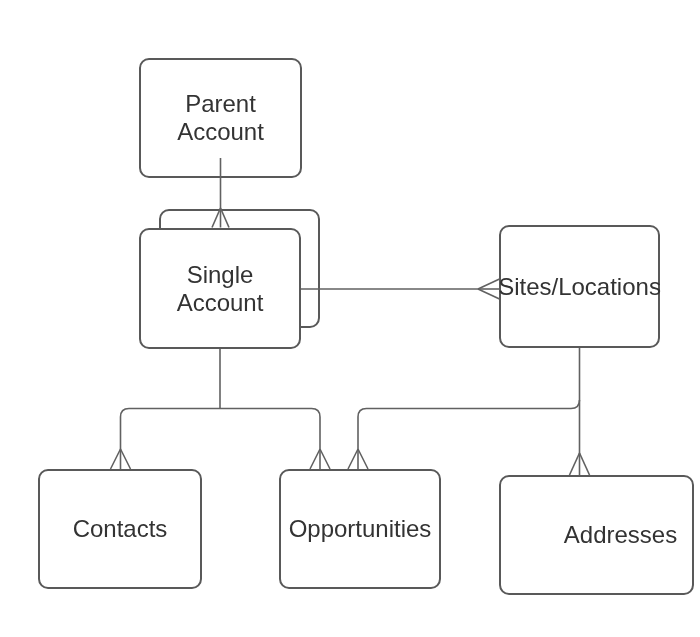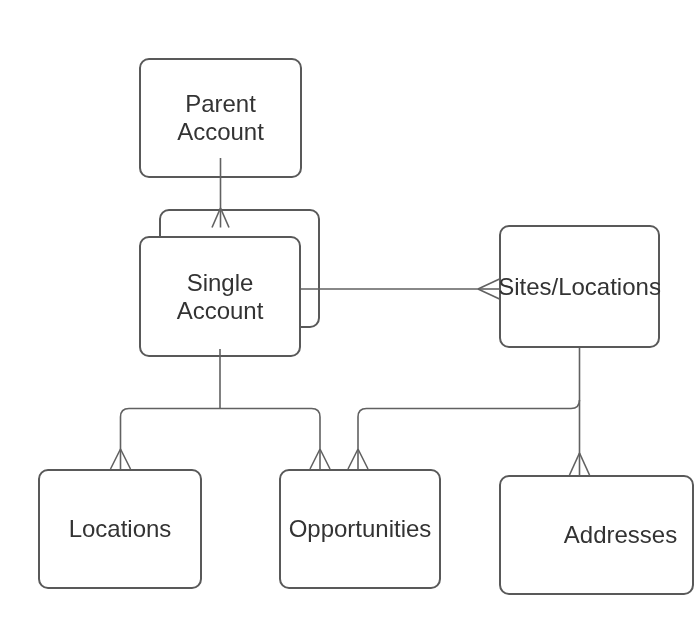--- a/index.html
+++ b/index.html
@@ -38,21 +38,21 @@
   }
   .node .lbl.narrow {
     max-width: 122px;      
   }
   .node .lbl.nowrap {
     white-space: nowrap;   
     text-align: right;
   }
   #parent-account   { left: 139px; top:  38px; width: 163px; height: 120px; margin-top: 20px; }
   #single-back      { left: 159px; top: 209px; width: 161px; height: 119px; }
-  #single-front     { left: 139px; top: 228px; width: 162px; height: 121px; margin-top: 8px; }
+  #single-front     { left: 139px; top: 228px; width: 162px; height: 121px; }
   #sites-locations  { left: 499px; top: 225px; width: 161px; height: 123px; }
   #contacts         { left:  38px; top: 469px; width: 164px; height: 120px; }
   #opportunities    { left: 239px; top: 469px; width: 162px; height: 120px; margin-left: 40px; }
   #addresses        { left: 499px; top: 475px; width: 195px; height: 120px; padding-left: 48px; }
 
   svg.wires {
     position: absolute;
     left: 0;
     top: 0;
     z-index: 3;
@@ -76,21 +76,21 @@
   <div class="node back" id="single-back"></div>
   <div class="node" id="single-front">
     <span class="lbl narrow">Single Account</span>
   </div>
 
   <div class="node" id="sites-locations">
     <span class="lbl nowrap">Sites/Locations</span>
   </div>
 
   <div class="node" id="contacts">
-    <span class="lbl">Locations</span>
+    <span class="lbl">Contacts</span>
   </div>
 
   <div class="node" id="opportunities">
     <span class="lbl">Opportunities</span>
   </div>
 
   <div class="node" id="addresses">
     <span class="lbl">Addresses</span>
   </div>
 

